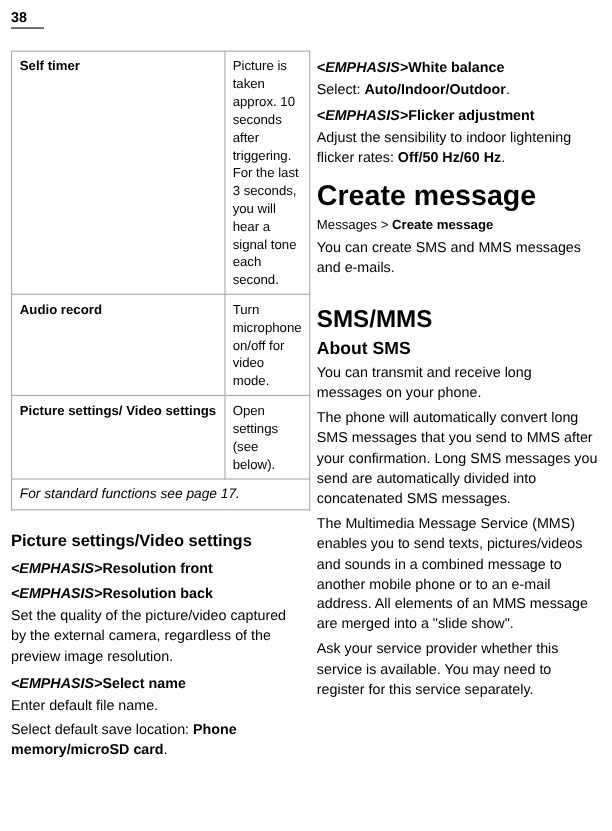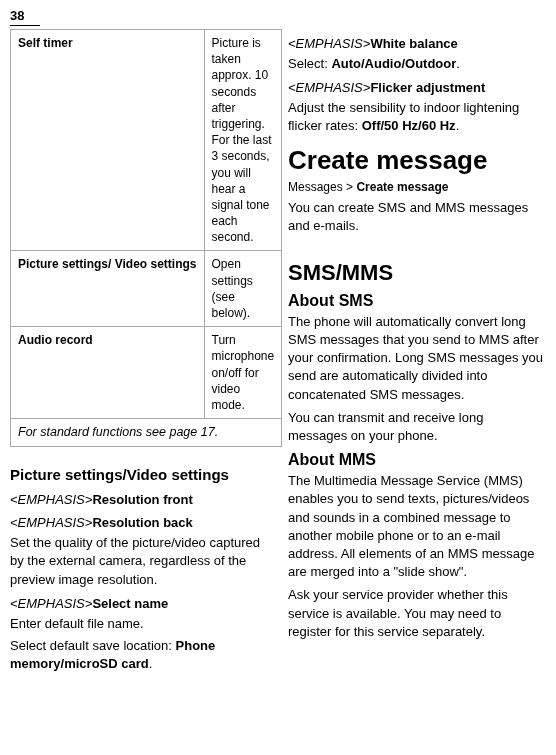--- a/index.html
+++ b/index.html
@@ -9,21 +9,21 @@
       background: #fff;
       color: #000;
       width: 556px;
       min-height: 755px;
       padding: 8px 10px 10px 10px;
     }
 
     .page-number {
       font-size: 13px;
       font-weight: bold;
-      margin-bottom: 3px;
+      margin-bottom: 20px;
       border-bottom: 1.5px solid #000;
       padding-bottom: 2px;
       width: 30px;
     }
 
     .two-col {
       display: flex;
       gap: 0;
     }
 
@@ -120,45 +120,45 @@
       font-weight: bold;
       margin: 6px 0 3px 0;
     }
 
     .code-text {
       font-weight: bold;
     }
 
     .italic-code {
       font-style: italic;
-      font-weight: normal;
+      font-weight: bold;
     }
   </style>
 </head>
 <body>
 
 <div class="page-number">38</div>
 
 <div class="two-col">
 
   <div class="left-col">
 
     <table class="settings-table">
       <tbody>
         <tr>
           <td class="label-cell">Self timer</td>
           <td>Picture is taken approx. 10 seconds after triggering. For the last 3 seconds, you will hear a signal tone each second.</td>
         </tr>
         <tr>
+          <td class="label-cell">Audio record</td>
+          <td>Turn microphone on/off for video mode.</td>
+        </tr>
+        <tr>
           <td class="label-cell">Picture settings/ Video settings</td>
           <td>Open settings (see below).</td>
-        </tr>
-        <tr>
-          <td class="label-cell">Audio record</td>
-          <td>Turn microphone on/off for video mode.</td>
         </tr>
         <tr class="full-row">
           <td colspan="2">For standard functions see page 17.</td>
         </tr>
       </tbody>
     </table>
 
     <div>
       <div class="section-heading-large">Picture settings/Video settings</div>
 
@@ -185,21 +185,21 @@
 
   </div>
 
   <div class="right-col">
 
     <div class="emphasis-heading">
       <span class="italic-code">&lt;EMPHASIS&gt;</span><span>White balance</span>
     </div>
     <div class="right-body">
       <span>Select:</span>
-      <span class="code-text">Auto/Audio/Outdoor</span>.
+      <span class="code-text">Auto/Indoor/Outdoor</span>.
     </div>
 
     <div class="emphasis-heading">
       <span class="italic-code">&lt;EMPHASIS&gt;</span><span>Flicker adjustment</span>
     </div>
     <div class="right-body">
       <span>Adjust the sensibility to indoor lightening flicker rates:</span>
       <span class="code-text">Off/50 Hz/60 Hz</span>.
     </div>
 
@@ -207,21 +207,20 @@
 
     <div class="breadcrumb">
       <span>Messages</span><span> &gt; </span><span class="bold-part">Create message</span>
     </div>
 
     <div class="right-body">You can create SMS and MMS messages and e-mails.</div>
 
     <div class="sms-mms-heading">SMS/MMS</div>
 
     <div class="about-heading">About SMS</div>
+    <div class="right-body">You can transmit and receive long messages on your phone.</div>
     <div class="right-body">The phone will automatically convert long SMS messages that you send to MMS after your confirmation. Long SMS messages you send are automatically divided into concatenated SMS messages.</div>
-    <div class="right-body">You can transmit and receive long messages on your phone.</div>
-
-    <div class="about-heading">About MMS</div>
+
     <div class="right-body">The Multimedia Message Service (MMS) enables you to send texts, pictures/videos and sounds in a combined message to another mobile phone or to an e-mail address. All elements of an MMS message are merged into a "slide show".</div>
     <div class="right-body">Ask your service provider whether this service is available. You may need to register for this service separately.</div>
 
   </div>
 </div>
 
 </body></html>

